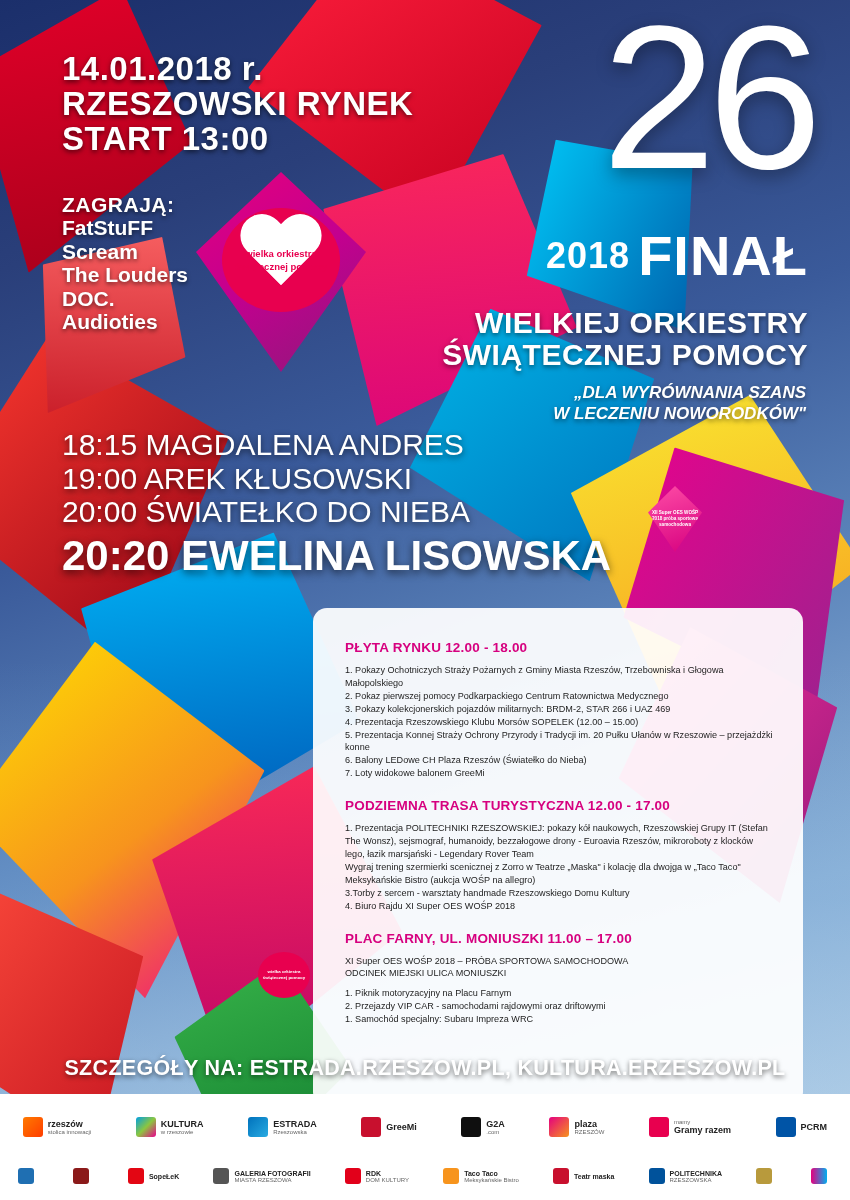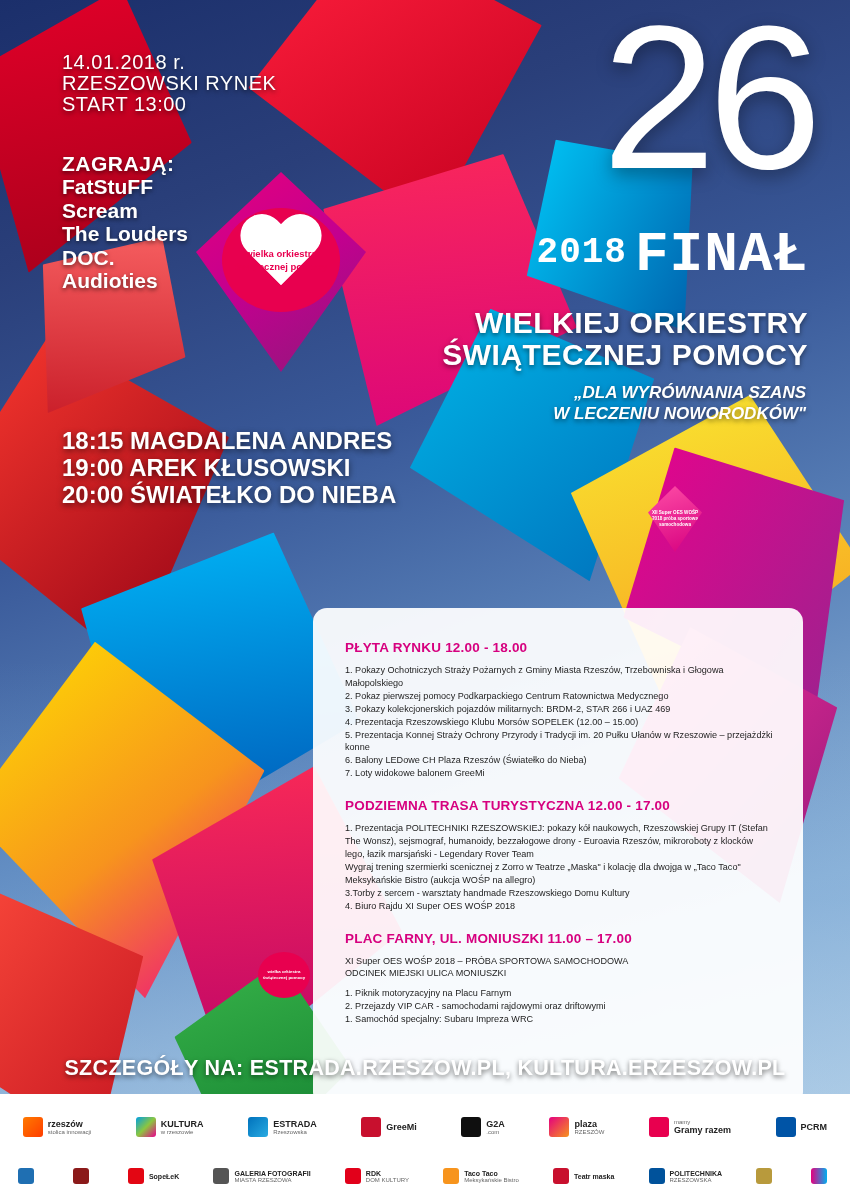--- a/index.html
+++ b/index.html
@@ -28,21 +28,21 @@
     width: 100%; height: 100%;
     clip-path: polygon(50% 0%, 100% 42%, 50% 100%, 0% 42%);
   }
 
   
   .block-left {
     position: absolute; left: 62px; top: 52px; width: 430px;
     color: #fff;
   }
   .hdr-line {
-    font-weight: normal; font-size: 20px; line-height: 1.06;
+    font-weight: bold; font-size: 33px; line-height: 1.06;
     letter-spacing: 0.5px;
     text-shadow: 0 2px 5px rgba(0,0,0,.6);
     white-space: nowrap;
   }
   .zagraja {
     margin-top: 36px;
   }
   .zagraja .t {
     font-weight: bold; font-size: 21px; line-height: 1.12;
     text-shadow: 0 2px 4px rgba(0,0,0,.55);
@@ -51,23 +51,22 @@
 
   
   .big26 {
     position:absolute; right: 36px; top: 10px;
     font-size: 205px; font-weight: normal; color: #fff; line-height: .85;
     letter-spacing: -8px;
     text-shadow: 0 6px 18px rgba(0,0,0,.35);
   }
   .final-row {
     position:absolute; right: 42px; top: 232px;
-    display: flex; align-items: flex-start; gap: 8px;
+    display: flex; align-items: center; gap: 8px;
     color: #fff;
-    font-family: Liberation Mono, monospace;
   }
   .final-row .yr { font-size: 36px; font-weight: bold; letter-spacing: 1px; }
   .final-row .fn { font-size: 56px; font-weight: bold; letter-spacing: 1px; line-height: .85; }
   .wosp1, .wosp2 {
     position:absolute; right: 42px; color:#fff; font-weight:bold;
     letter-spacing: .5px; text-shadow: 0 2px 5px rgba(0,0,0,.5);
   }
   .wosp1 { top: 306px; font-size: 30px; }
   .wosp2 { top: 338px; font-size: 30px; }
   .motto {
@@ -75,21 +74,21 @@
     color:#fff; font-weight:bold; font-size:17px; font-style: italic;
     text-align: right; line-height: 1.25;
     text-shadow: 0 2px 5px rgba(0,0,0,.5);
   }
 
   
   .sched {
     position: absolute; left: 62px; top: 428px; width: 640px;
   }
   .sched .l1, .sched .l2, .sched .l3 {
-    font-weight: bold; font-size: 24px; color: #fff; line-height: 1.12;
+    font-weight: normal; font-size: 30px; color: #fff; line-height: 1.12;
     text-shadow: 0 2px 6px rgba(0,0,0,.6);
     white-space: nowrap;
   }
   .sched .big {
     font-weight: bold; font-size: 42px; color: #fff; line-height: 1.3;
     text-shadow: 0 3px 8px rgba(0,0,0,.6);
     white-space: nowrap;
   }
 
   
@@ -294,20 +293,21 @@
   </div>
 
   <div class="badge-kite">
     <span>XII Super OES WOŚP 2018 próba sportowa samochodowa</span>
   </div>
 
   <div class="sched">
     <div class="l1">18:15 MAGDALENA ANDRES</div>
     <div class="l2">19:00 AREK KŁUSOWSKI</div>
     <div class="l3">20:00 ŚWIATEŁKO DO NIEBA</div>
+    <div class="big">20:20 EWELINA LISOWSKA</div>
   </div>
 
   <div class="badge-heart">
     <span>wielka orkiestra świątecznej pomocy</span>
   </div>
 
   <div class="panel">
 
     <h3>PŁYTA RYNKU 12.00 - 18.00</h3>
     <p class="item">1. Pokazy Ochotniczych Straży Pożarnych z Gminy Miasta Rzeszów, Trzebowniska i Głogowa Małopolskiego</p>

